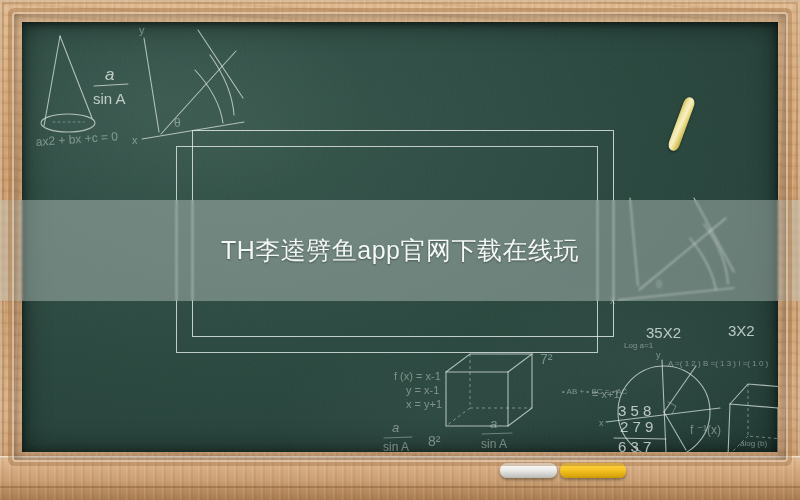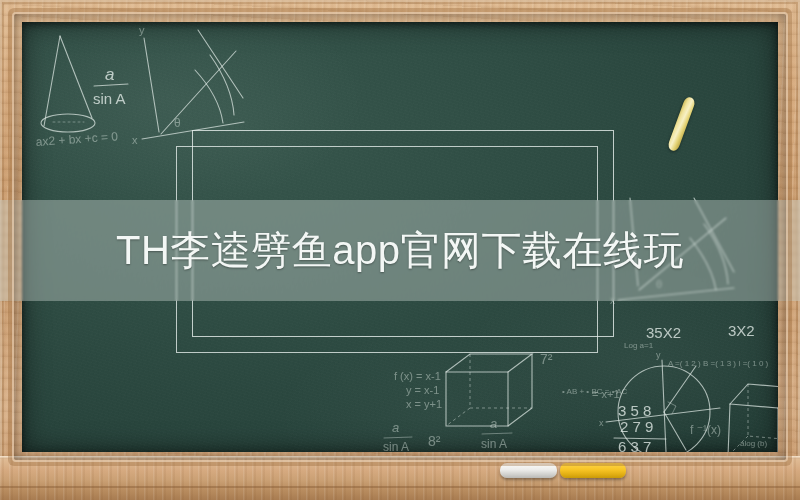--- a/index.html
+++ b/index.html
@@ -117,21 +117,21 @@
   .rect-inner{
     position:absolute;left:176px;top:146px;width:420px;height:205px;
     border:1.5px solid rgba(232,240,237,.78);
   }
 
   
   .headline{
     position:absolute;left:0;right:0;top:200px;height:101px;
     display:flex;align-items:center;justify-content:center;
     color:#f3f7f5;
-    font-size:40px;letter-spacing:.5px;font-weight:400;
+    font-size:25px;letter-spacing:.5px;font-weight:400;
     text-shadow:0 1px 2px rgba(0,0,0,.35);
     white-space:nowrap;
     border-radius:17px;
   }
 
   
   .chalk-stick-board{
     position:absolute;left:676px;top:96px;width:11px;height:56px;
     background:linear-gradient(95deg,#c9b552 0%,#efe29a 25%,#f7f0c5 48%,#e5d477 72%,#b9a441 100%);
     border-radius:5px/7px;

